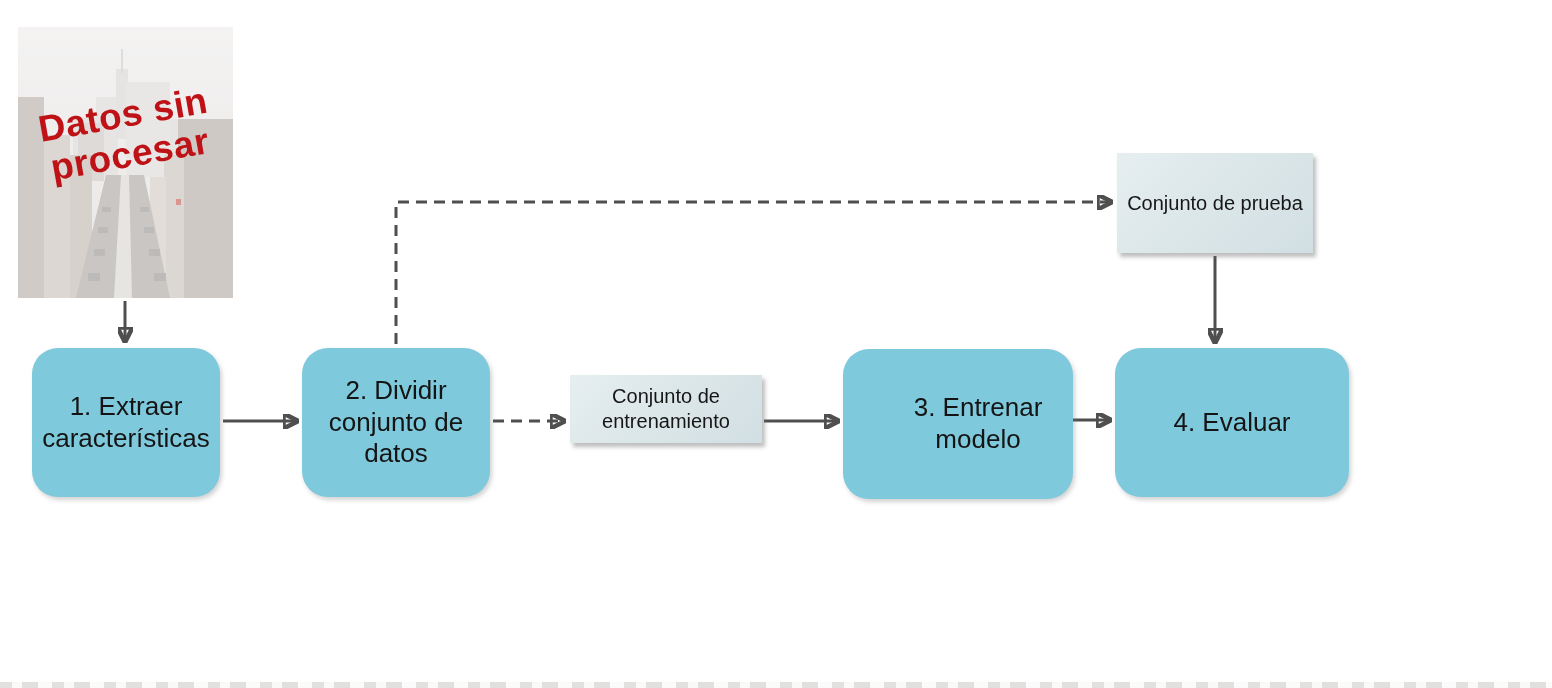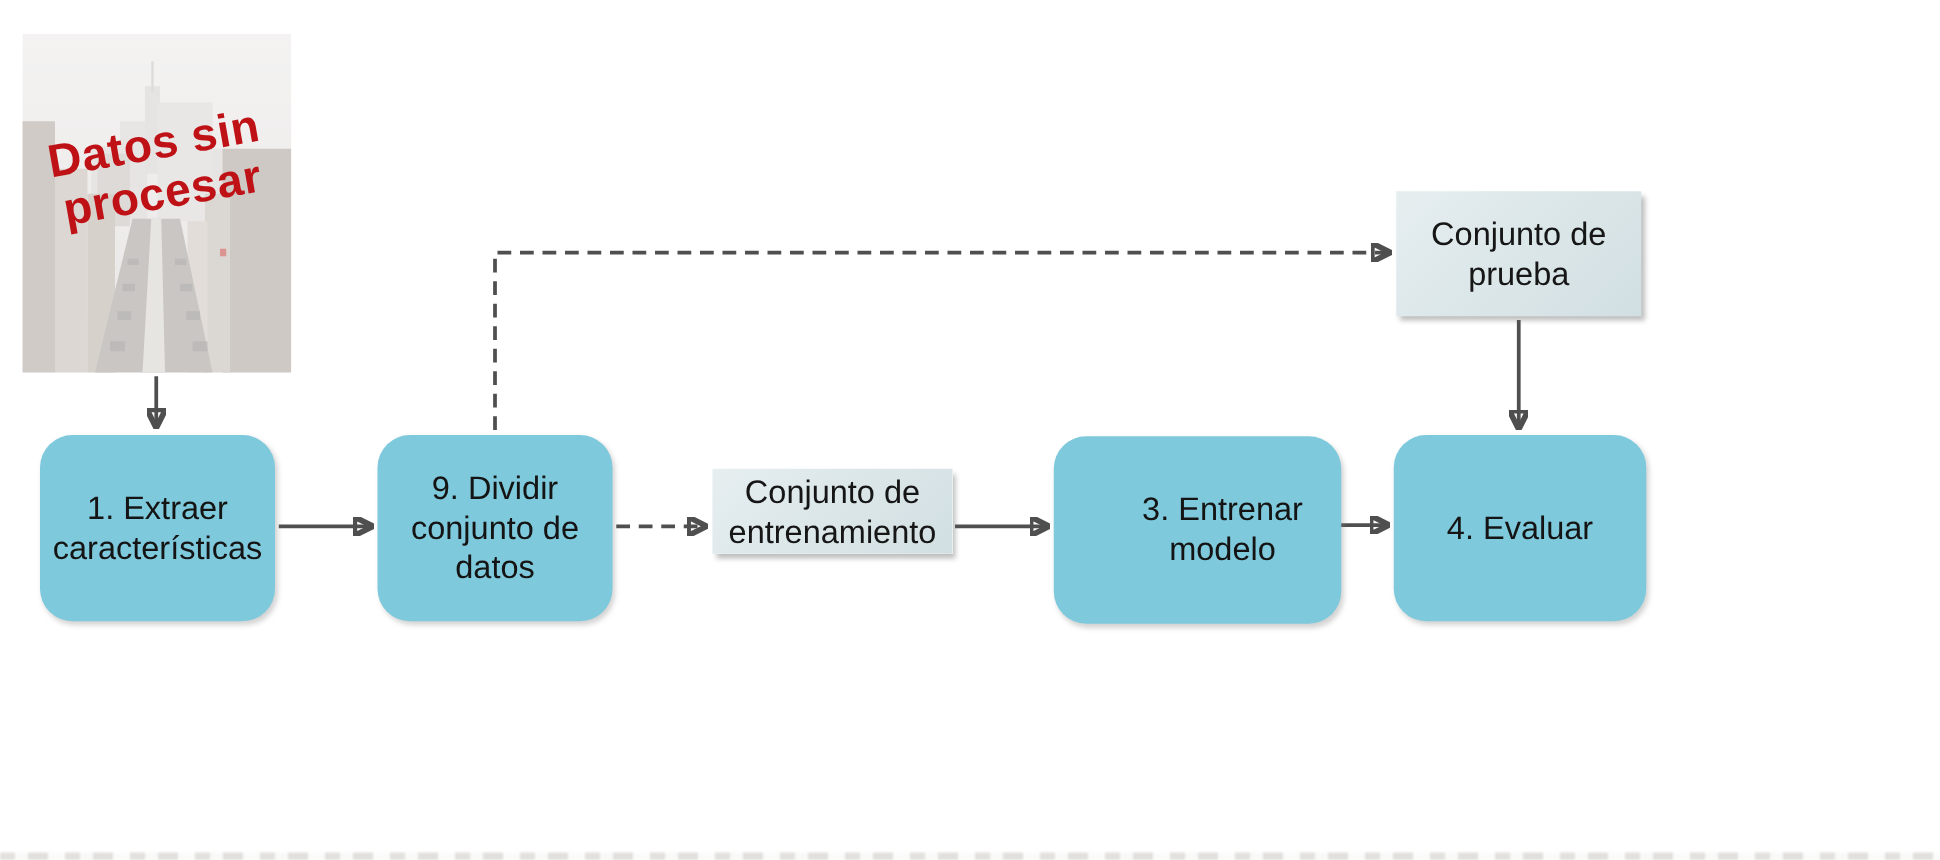--- a/index.html
+++ b/index.html
@@ -21,25 +21,25 @@
 
   
   .step-box{position:absolute;background:#7fc9dc;border-radius:26px;
             display:flex;align-items:center;justify-content:center;text-align:center;
             color:#141414;font-size:26px;line-height:1.22;
             box-shadow:2px 3px 4px rgba(130,130,130,.35);}
   .step-box span{display:block;padding:0 4px;}
   #box-extract {left:32px;  top:348px;width:188px;height:149px;}
   #box-split   {left:302px; top:348px;width:188px;height:149px;}
   #box-train   {left:843px; top:349px;width:190px;height:150px;padding-left:40px;}
-  #box-evaluate{left:1115px;top:348px;width:202px;height:149px;}
+  #box-evaluate{left:1115px;top:348px;width:234px;height:149px;}
 
   
   .dataset-box{position:absolute;display:flex;align-items:center;justify-content:center;
-               text-align:center;color:#161616;font-size:26px;line-height:1.25;
+               text-align:center;color:#161616;font-size:20px;line-height:1.25;
                background:linear-gradient(135deg,#e6eef0 0%,#dce7e9 45%,#d2dfe2 100%);
                box-shadow:3px 4px 4px rgba(110,110,110,.45);}
   #box-training{left:570px; top:375px;width:192px;height:68px;}
   #box-test    {left:1117px;top:153px;width:196px;height:100px;}
 
   
   .bottom-artifact{position:absolute;left:0;bottom:0;width:100%;height:6px;opacity:.55;
      background:repeating-linear-gradient(90deg,
         rgba(140,133,124,.45) 0 12px, rgba(200,195,188,.18) 12px 22px,
         rgba(120,114,105,.40) 22px 38px, rgba(210,206,200,.15) 38px 52px);
@@ -111,21 +111,21 @@
     <path class="solid" d="M764,421 L838,421" marker-end="url(#ah)"></path>
     <path class="solid" d="M1035,420 L1110,420" marker-end="url(#ah)"></path>
     <path class="dashed" d="M396,344 L396,202 L1111,202" marker-end="url(#ah)"></path>
     <path class="solid" d="M1215,256 L1215,342" marker-end="url(#ah)"></path>
   </svg>
 
   <div id="box-extract" class="step-box">
     <span>1. Extraer características</span>
   </div>
   <div id="box-split" class="step-box">
-    <span>9. Dividir conjunto de datos</span>
+    <span>2. Dividir conjunto de datos</span>
   </div>
   <div id="box-train" class="step-box">
     <span>3. Entrenar modelo</span>
   </div>
   <div id="box-evaluate" class="step-box">
     <span>4. Evaluar</span>
   </div>
 
   <div id="box-training" class="dataset-box">
     <span>Conjunto de entrenamiento</span>

